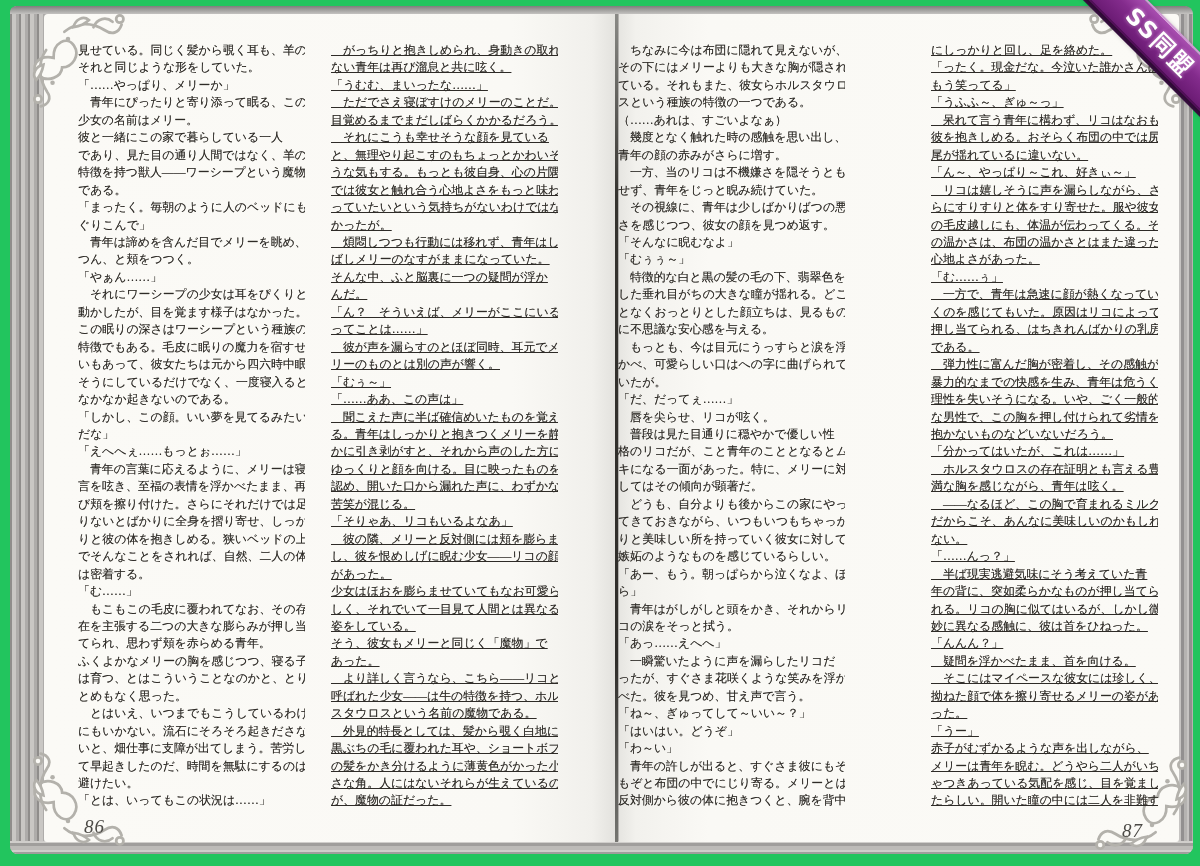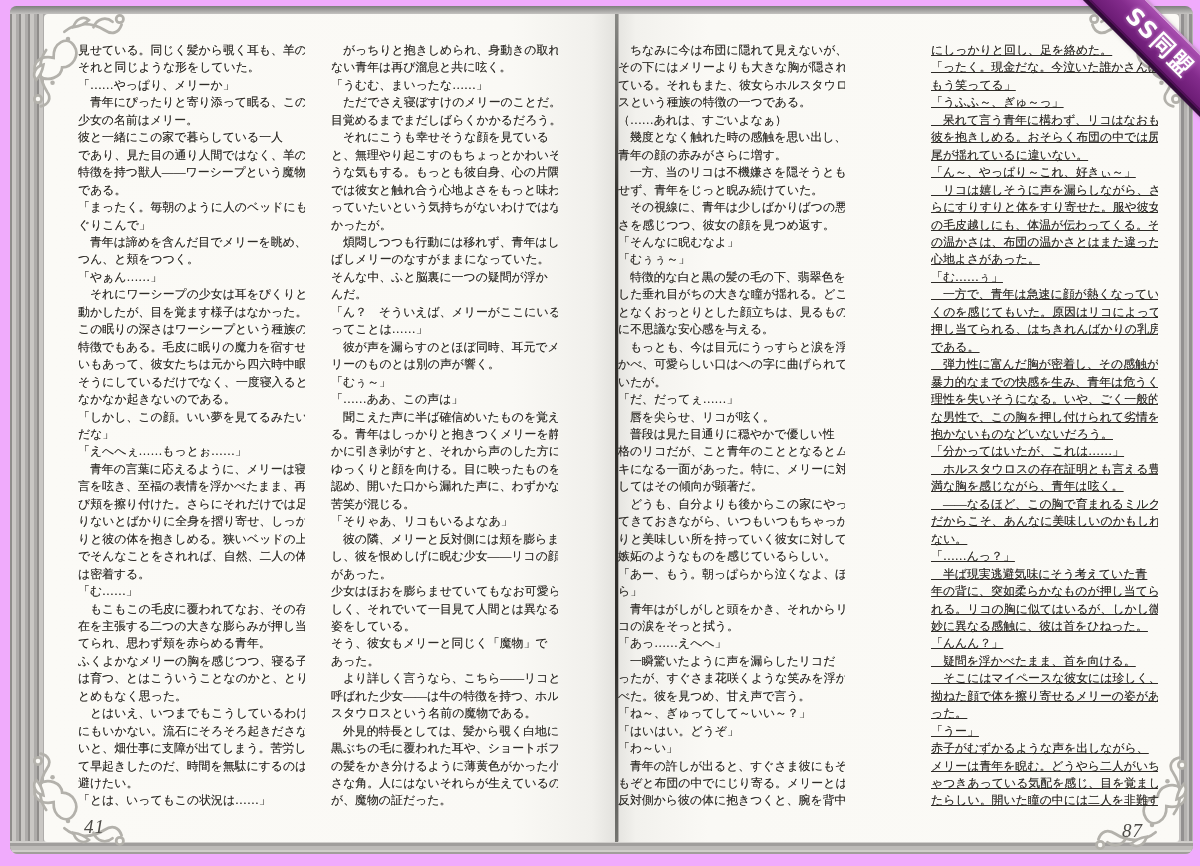--- a/index.html
+++ b/index.html
@@ -1,16 +1,16 @@
 <!DOCTYPE html>
 <html><head>
 <meta charset="utf-8">
 <style>
   html,body{margin:0;padding:0;background:#0d0d0d;}
-  .photo{position:relative;width:1200px;height:866px;background:#f0abfc;overflow:hidden;
+  .photo{position:relative;width:1200px;height:866px;background:#22c55e;overflow:hidden;
          font-family:"Liberation Serif","DejaVu Serif",serif;}
   
   .spread{position:absolute;left:10px;top:6px;width:1183px;height:848px;
           background:#b3b1ae;border-radius:8px 10px 8px 8px;}
   .edge{position:absolute;}
   .edge-left{left:0;top:0;bottom:0;width:36px;border-radius:8px 0 0 8px;
      background:repeating-linear-gradient(90deg,#8f8d8b 0 2px,#c9c7c4 2px 6px,#aeacaa 6px 9px);}
   .edge-top{left:0;right:0;top:0;height:8px;border-radius:8px 10px 0 0;
      background:linear-gradient(#7e7e7c,#c4c2c0);}
   .edge-right{right:0;top:0;bottom:0;width:14px;border-radius:0 10px 8px 0;
@@ -22,21 +22,21 @@
   .page-left{left:34px;width:571px;border-radius:4px 0 0 3px;
      background:linear-gradient(to right,#fbfaf6 0%,#faf9f5 82%,#f1f0ec 96%,#e3e2de 100%);}
   .page-right{left:609px;width:560px;border-radius:0 4px 3px 0;
      background:linear-gradient(to left,#fbfaf6 0%,#faf9f5 84%,#f2f1ed 97%,#e6e5e1 100%);}
   .gutter{position:absolute;left:605px;top:8px;width:3px;height:828px;
      background:linear-gradient(to bottom,#8a8a86,#35332f 22%,#2f2d2a 78%,#757571);}
   
   .col{position:absolute;top:42px;width:227px;height:772px;overflow:hidden;
        font-size:11.9px;line-height:17.45px;white-space:pre;color:#2e2b27;
        text-shadow:0 0 .4px rgba(46,43,39,.55);}
-  .col-l1{left:78px;}  .col-l2{left:331px;}
+  .col-l1{left:78px;}  .col-l2{left:331px;text-decoration:underline;}
   .col-r1{left:618px;} .col-r2{left:931px;text-decoration:underline;}
   
   .pagenum{position:absolute;font-style:italic;font-size:19px;color:#4c4a46;
            letter-spacing:1px;}
   .pn-left{left:84px;top:816px;}
   .pn-right{left:1122px;top:820px;}
   
   .orn{position:absolute;width:100px;height:104px;}
   .orn-tl{left:28px;top:8px;}
   .orn-bl{left:28px;top:748px;transform:scaleY(-1);}
@@ -275,21 +275,21 @@
 「んんん？」
 　疑問を浮かべたまま、首を向ける。
 　そこにはマイペースな彼女には珍しく、
 拗ねた顔で体を擦り寄せるメリーの姿があ
 った。
 「うー」
 赤子がむずかるような声を出しながら、
 メリーは青年を睨む。どうやら二人がいち
 ゃつきあっている気配を感じ、目を覚まし
 たらしい。開いた瞳の中には二人を非難す</div>
-    <div class="pagenum pn-left">41</div>
+    <div class="pagenum pn-left">86</div>
     <div class="pagenum pn-right">87</div>
   </div>
 
   <div class="badge">
     <div class="ribbon-back"></div>
     <div class="ribbon-main">
       <span>SS同盟</span>
     </div>
   </div>
 

